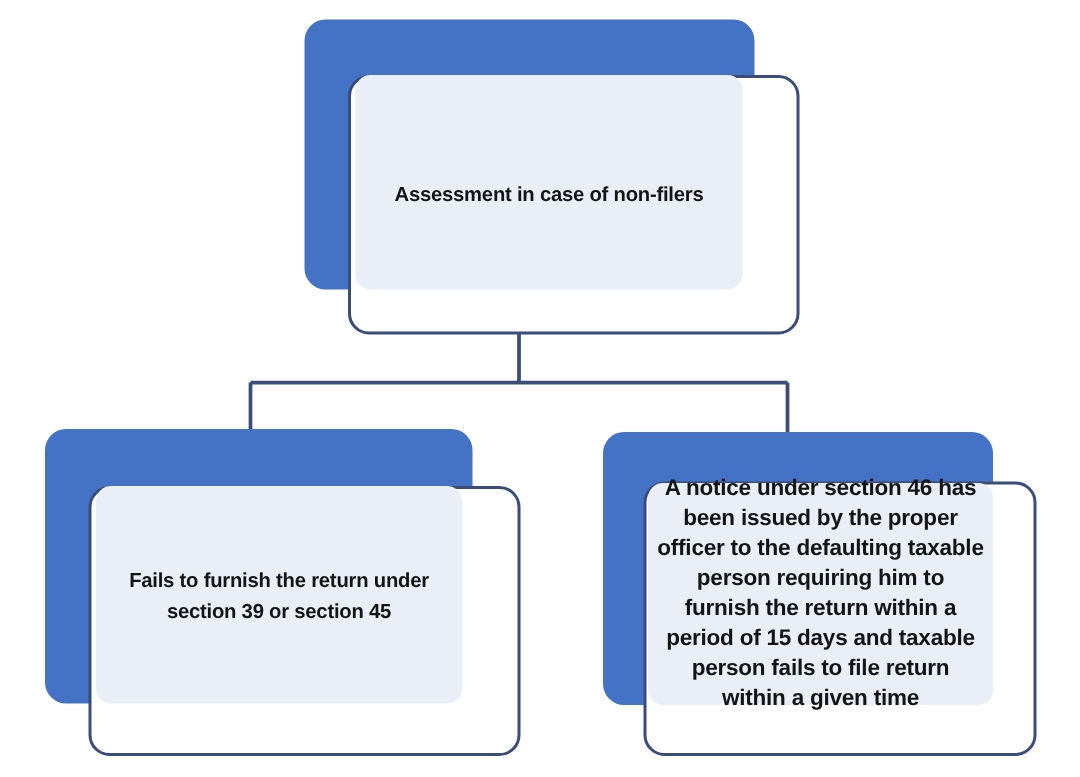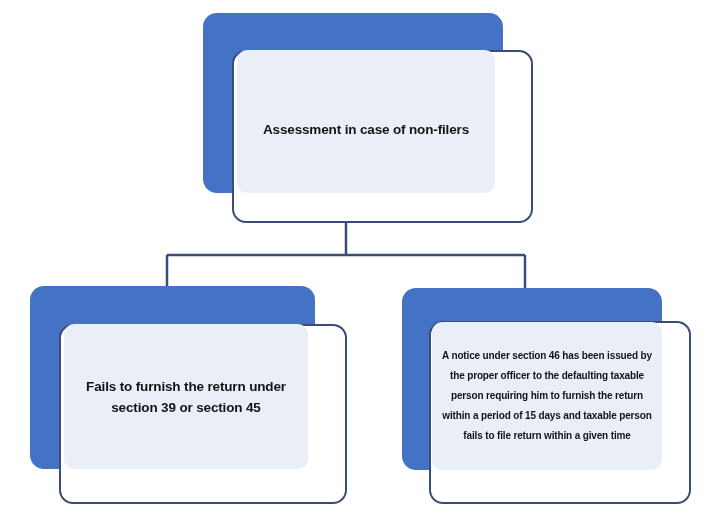--- a/index.html
+++ b/index.html
@@ -88,21 +88,21 @@
   #node-left .blue-block { width: 285px; height: 183px; }
   #node-left .white-card { left: 29px; top: 38px; width: 288px; height: 180px; }
   #node-left .inner-panel { left: 34px; top: 38px; width: 244px; height: 145px; padding: 24px 12px; }
   #node-left .node-text { font-size: 13.5px; line-height: 21px; }
 
   
   #node-right { left: 402px; top: 288px; width: 289px; height: 216px; }
   #node-right .blue-block { width: 260px; height: 182px; }
   #node-right .white-card { left: 27px; top: 33px; width: 262px; height: 183px; }
   #node-right .inner-panel { left: 30px; top: 34px; width: 230px; height: 148px; padding: 5px 6px; }
-  #node-right .node-text { font-size: 10px; line-height: 20px; }
+  #node-right .node-text { font-size: 15px; line-height: 20px; }
 </style>
 </head>
 <body>
 
 <div id="diagram">
 
   <svg id="connectors" viewBox="0 0 720 518" width="720" height="518" aria-hidden="true">
     <g stroke="#3B4C7A" stroke-width="2.5" fill="none" stroke-linecap="butt">
 
       <line x1="346" y1="220" x2="346" y2="255"></line>

